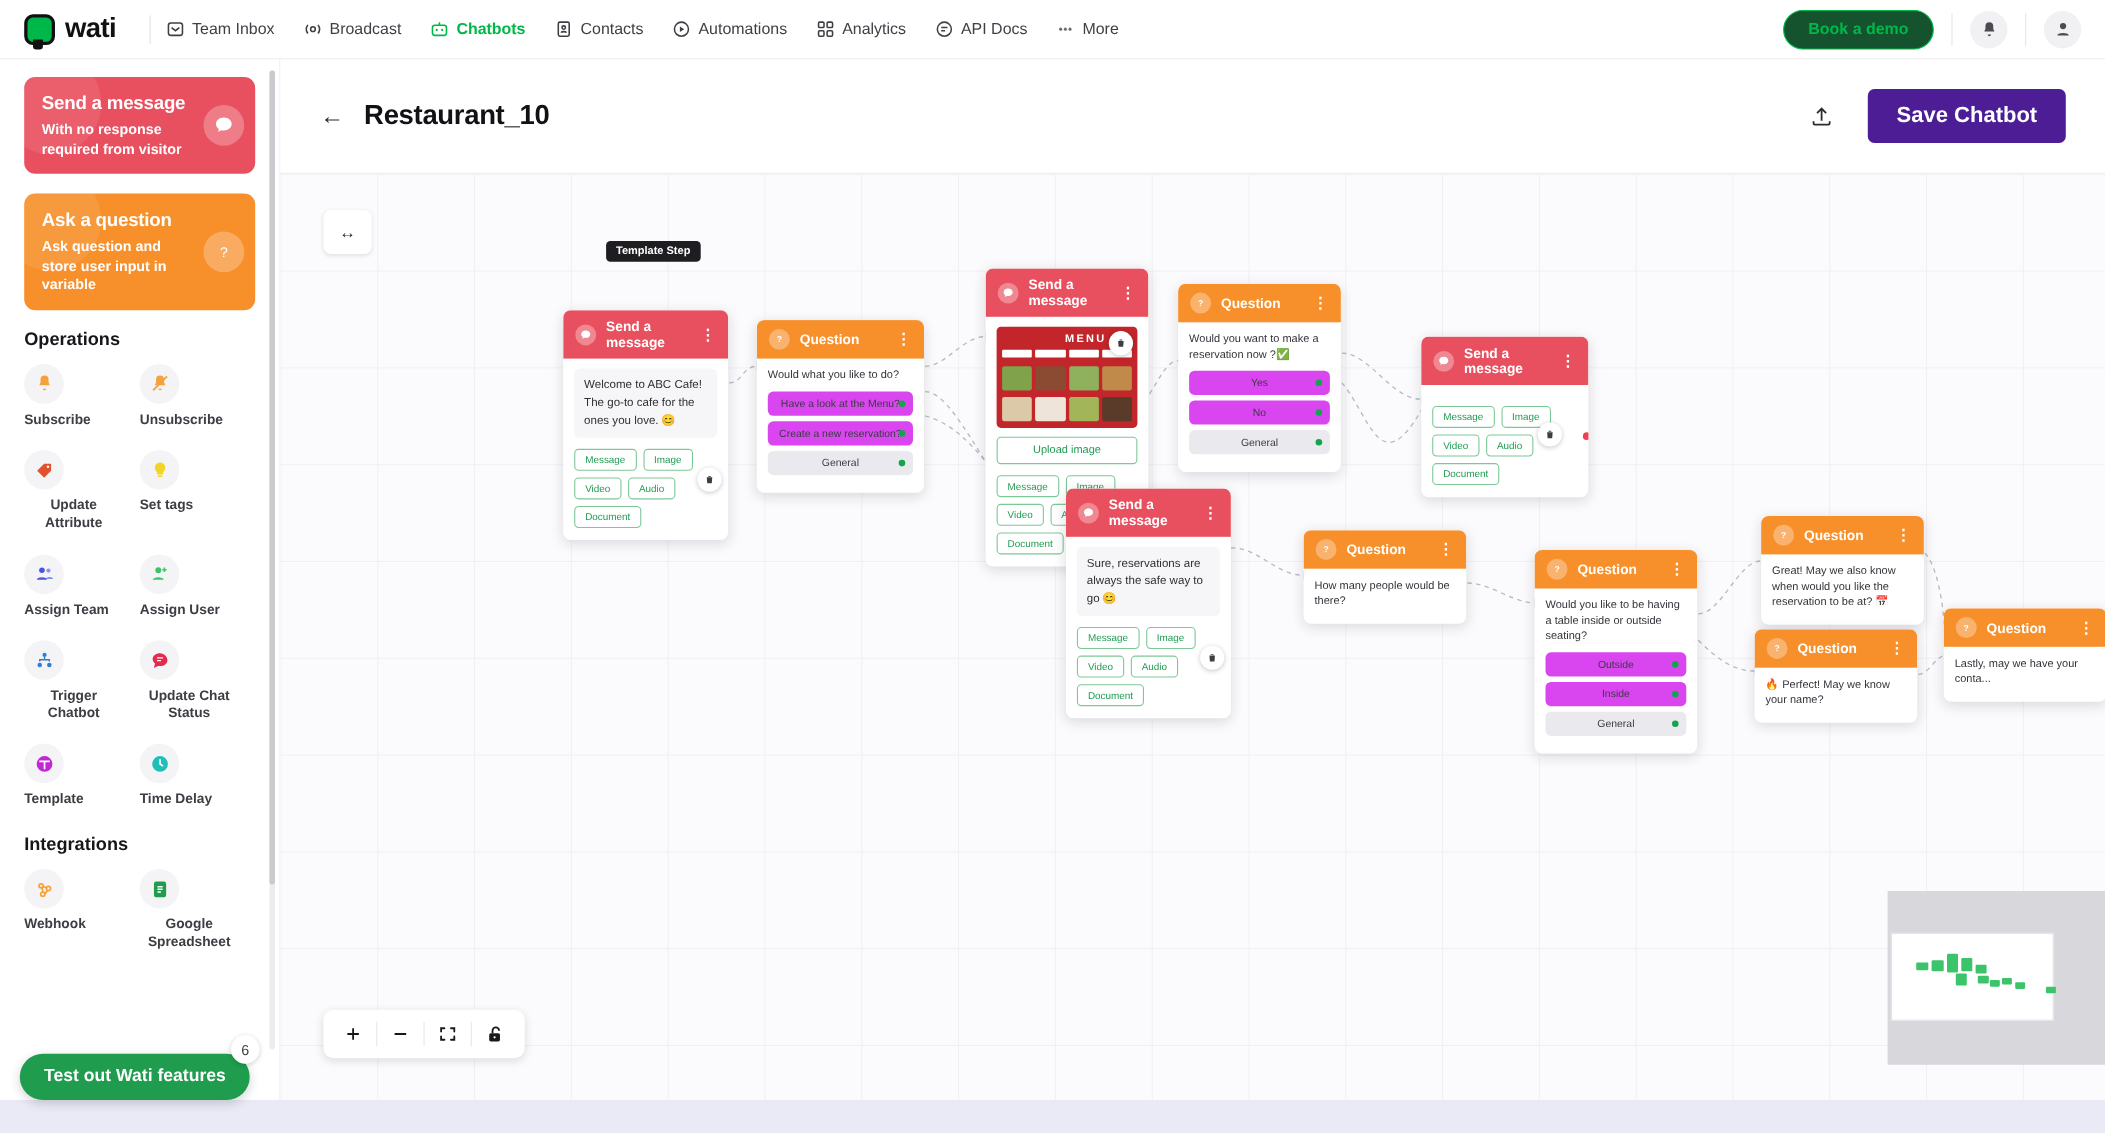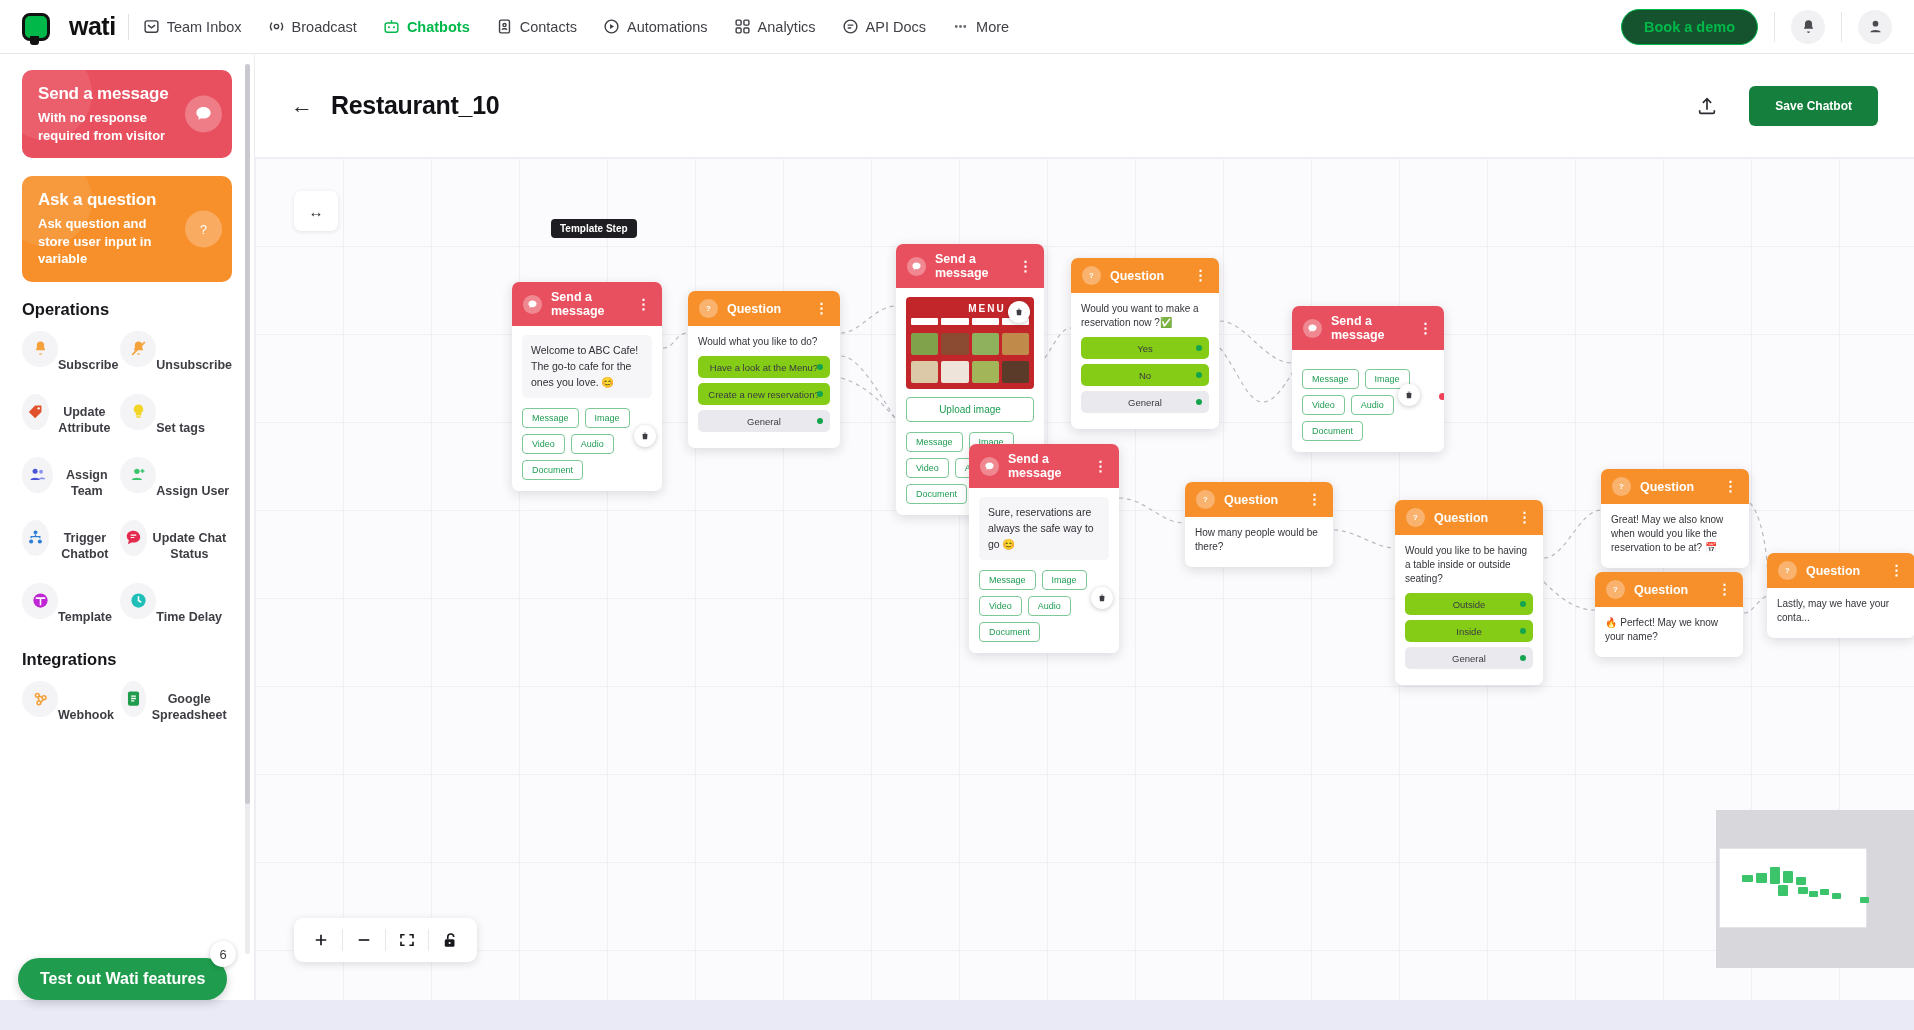--- a/index.html
+++ b/index.html
@@ -9,21 +9,21 @@
     background: #ffffff; overflow: hidden;
   }
   .app { position: relative; width: 1914px; height: 1030px; }
 
   
   .topnav {
     position: absolute; top: 0; left: 0; width: 1914px; height: 54px;
     background: #fff; border-bottom: 1px solid #e8e8ec;
     display: flex; align-items: center; padding: 0 22px;
   }
-  .brand { display: flex; align-items: center; gap: 19px; margin-right: 8px; }
+  .brand { display: flex; align-items: center; gap: 9px; margin-right: 26px; }
   .brand-mark {
     width: 28px; height: 28px; border-radius: 8px;
     background: #00b84a; position: relative;
     border: 3px solid #111; }
   .brand-mark:after{
     content:""; position:absolute; left:5px; bottom:-7px;
     width:9px; height:9px; background:#111; border-radius:0 0 3px 3px;
   }
   .brand-name { font-size: 25px; font-weight: 700; letter-spacing: -.5px; color:#111; }
   .nav-divider { width:1px; height:26px; background:#e2e2e6; margin: 0 14px 0 4px; }
@@ -70,21 +70,21 @@
   .big-card .ghost {
     position: absolute; left: -22px; top: -22px; width: 92px; height: 92px;
     border-radius: 50%; background: rgba(255,255,255,.09);
   }
   .card-red { background: #e9505f; }
   .card-orange { background: #f7902b; }
   .card-blue { background: #6271d6; }
 
   .sec-title { font-size: 16.5px; font-weight: 700; color: #17171b; margin: 6px 0 12px 0; }
   .op-grid { display: grid; grid-template-columns: 1fr 1fr; row-gap: 20px; }
-  .op-cell { display: flex; flex-direction: row; align-items: flex-end; cursor: grab; }
+  .op-cell { display: flex; flex-direction: column; align-items: flex-start; cursor: grab; }
   .op-ic {
     width: 36px; height: 36px; border-radius: 50%; background: #f4f4f6;
     display: flex; align-items: center; justify-content: center; margin-bottom: 7px;
   }
   .op-ic svg { width: 19px; height: 19px; }
   .op-label {
     font-size: 12.5px; font-weight: 700; color: #3d3d44; text-align: center; line-height: 1.25;
     max-width: 90px;
   }
   .sb-scrollbar {
@@ -121,22 +121,22 @@
   }
   .back-arrow { font-size: 22px; color: #2c2c31; cursor: pointer; margin-right: 18px; line-height: 1; }
   .flow-title { font-size: 25px; font-weight: 700; color: #121216; letter-spacing: -.3px; }
   .head-right { margin-left: auto; display: flex; align-items: center; gap: 18px; }
   .icon-sq {
     width: 48px; height: 48px; border-radius: 8px; background: #fff;
     display: flex; align-items: center; justify-content: center; cursor: pointer;
   }
   .icon-sq svg { width: 22px; height: 22px; fill: none; stroke: #2b2b30; stroke-width: 1.8; }
   .save-btn {
-    background: #15803d; color: #fff; border: none; border-radius: 6px;
-    padding: 13px 26px; font-size: 12px; font-weight: 600; cursor: pointer;
+    background: #4c1d95; color: #fff; border: none; border-radius: 6px;
+    padding: 13px 26px; font-size: 20px; font-weight: 600; cursor: pointer;
   }
 
   
   .canvas {
     position: absolute; top: 158px; left: 255px; width: 1659px; height: 872px;
     background: #fbfbfd; overflow: hidden;
     background-image:
       linear-gradient(to right, #f0f0f4 1px, transparent 1px),
       linear-gradient(to bottom, #f0f0f4 1px, transparent 1px);
     background-size: 88px 88px;
@@ -165,21 +165,21 @@
   }
   .node-head .nh-ic svg { width: 11px; height: 11px; fill: #fff; }
   .node-head .dots { margin-left: auto; font-size: 14px; letter-spacing: .5px; cursor: pointer; line-height: .6;}
   .node-body { padding: 9px 10px 11px 10px; position: relative; }
   .bubble-txt {
     background: #f6f6f9; border-radius: 5px; padding: 8px 9px;
     font-size: 10.5px; color: #2f2f36; line-height: 1.5;
   }
   .q-txt { font-size: 10px; color: #33333a; margin-bottom: 7px; line-height:1.4;}
   .opt {
-    background: #84cc16; border-radius: 5px; margin-bottom: 5px;
+    background: #d946ef; border-radius: 5px; margin-bottom: 5px;
     height: 22px; display: flex; align-items: center; justify-content: center;
     font-size: 9.5px; color: #3a3a42; position: relative;
   }
   .opt.general { background: #eaeaee; }
   .opt .dot {
     position: absolute; right: 7px; top: 50%; transform: translateY(-50%);
     width: 6px; height: 6px; border-radius: 50%; background: #14a44d;
   }
   .chips { display: flex; flex-wrap: wrap; gap: 6px; margin-top: 10px; }
   .chip {

